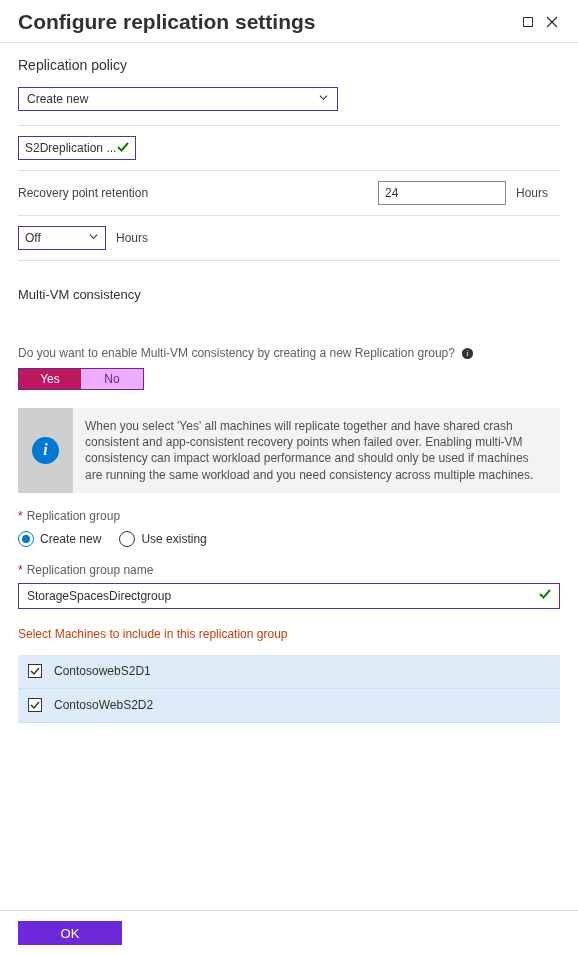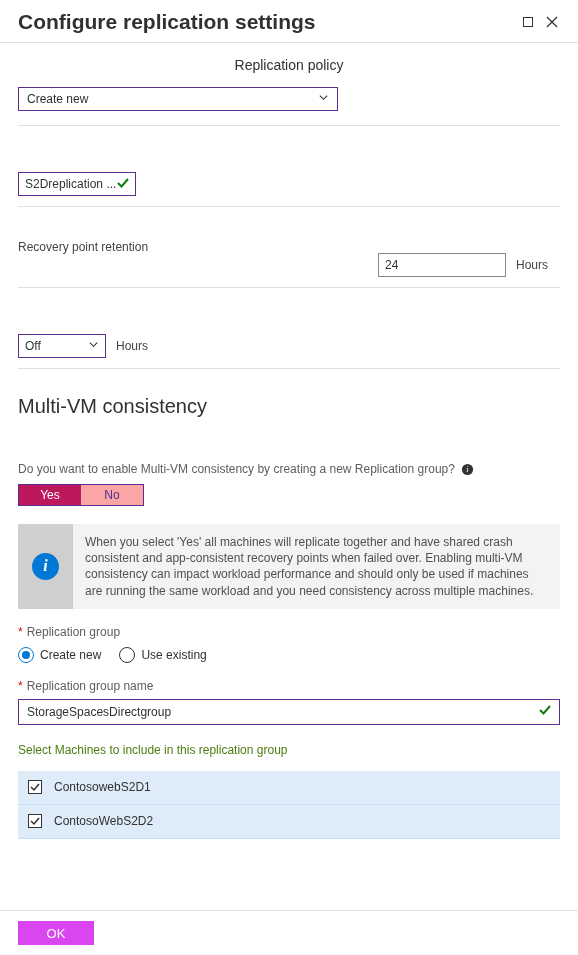--- a/index.html
+++ b/index.html
@@ -34,21 +34,20 @@
   .thin-hr { border: none; border-top: 1px solid #e1dfdd; margin: 0 0 0 0; }
   .content {
     padding: 14px 18px 0 18px;
     flex: 1;
     overflow: hidden;
   }
   .section-title {
     font-size: 14px;
     color: #323130;
     margin-bottom: 14px;
-    text-align: center;
   }
   .select-box {
     border: 1px solid #5c2d91;
     height: 24px;
     display: flex;
     align-items: center;
     padding: 0 8px;
     width: 320px;
     cursor: pointer;
     position: relative;
@@ -68,41 +67,40 @@
   .field-row .label {
     width: 360px;
     font-size: 12px;
     color: #444;
   }
   .field-row .control {
     display: flex;
     align-items: center;
     gap: 10px;
     flex: 1;
-    margin-top: 36px;
   }
   .text-input {
     border: 1px solid #5c2d91;
     height: 24px;
     padding: 0 6px;
     font-size: 12px;
     color: #333;
     display: flex;
     align-items: center;
     width: 100px;
   }
   .text-input.with-check { justify-content: space-between; }
   .text-input.gray { border-color: #8a8886; }
   .suffix {
     font-size: 12px;
     color: #444;
   }
   .check-icon svg { width: 12px; height: 12px; }
   .multi-title {
-    font-size: 20px;
+    font-size: 13px;
     margin-top: 26px;
     margin-bottom: 14px;
   }
   .question {
     font-size: 12px;
     color: #605e5c;
     display: flex;
     align-items: center;
     gap: 6px;
     margin-top: 44px;
@@ -121,21 +119,21 @@
     height: 22px;
   }
   .toggle div {
     flex: 1;
     text-align: center;
     font-size: 12px;
     line-height: 20px;
     cursor: pointer;
   }
   .toggle .yes { background: #be185d; color: #fff; }
-  .toggle .no { background: #fca5a5; color: #5c2d91; }
+  .toggle .no { background: #f0abfc; color: #5c2d91; }
   .info-box {
     display: flex;
     margin-top: 18px;
     background: #f3f3f3;
   }
   .info-box .icon-col {
     width: 55px;
     background: #cfcfcf;
     display: flex;
     align-items: center;
@@ -199,21 +197,21 @@
     width: 100%;
     display: flex;
     align-items: center;
     padding: 0 8px;
     margin-top: 6px;
   }
   .wide-input span:first-child { flex: 1; }
   .select-label {
     margin-top: 18px;
     font-size: 12px;
-    color: #4d7c0f;
+    color: #c2410c;
   }
   .machine-list { margin-top: 14px; }
   .machine-row {
     background: #deecf9;
     border-bottom: 1px solid #c7e0f4;
     height: 34px;
     display: flex;
     align-items: center;
     padding: 0 10px;
     gap: 12px;
@@ -227,24 +225,24 @@
     justify-content: center;
     cursor: pointer;
   }
   .checkbox svg { width: 10px; height: 10px; }
   .footer {
     border-top: 1px solid #e1dfdd;
     padding: 10px 18px;
     display: flex;
   }
   .ok-btn {
-    background: #d946ef;
+    background: #6d28d9;
     color: #fff;
     border: none;
-    width: 76px;
+    width: 104px;
     height: 24px;
     font-size: 13px;
     cursor: pointer;
   }
 </style>
 </head>
 <body>
 
 <div class="header">
   <h1>Configure replication settings</h1>

